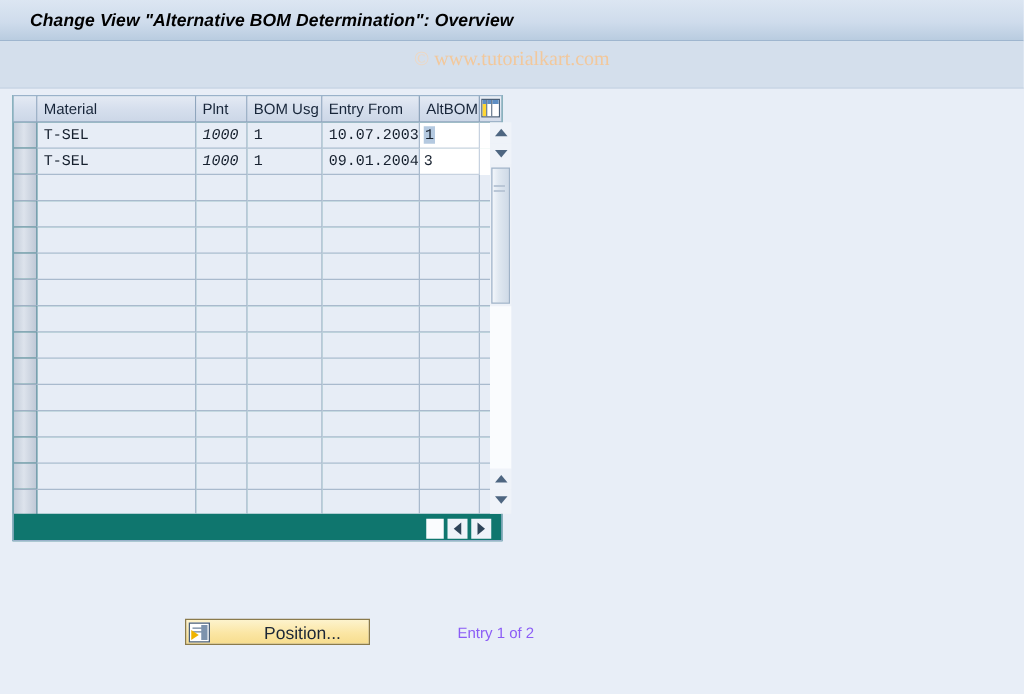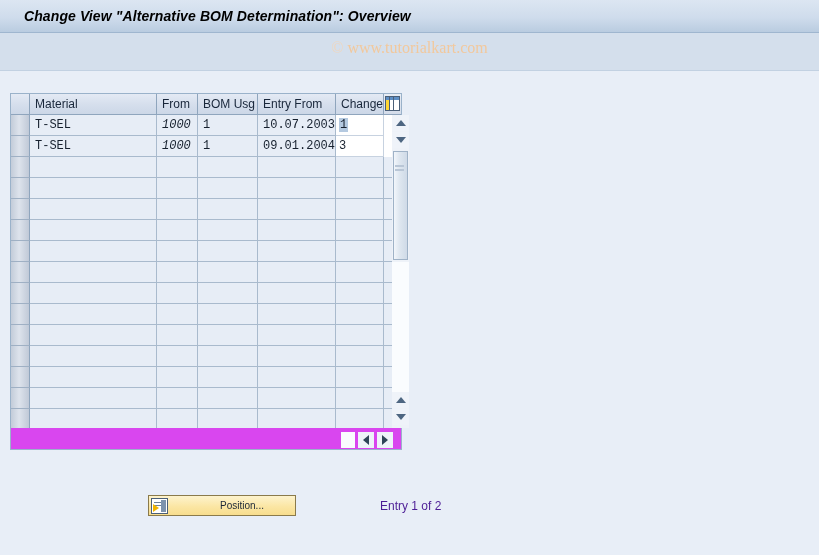--- a/index.html
+++ b/index.html
@@ -70,24 +70,24 @@
     left: 0; top: 71px;
     width: 819px;
     height: 484px;
     background: #e8eef7;
   }
 
   
   .table-frame {
     position: absolute;
     left: 10px;
-    top: 22px;
+    top: 5px;
     width: 392px;
     height: 357px;
-    background: #d946ef;
+    background: #0f766e;
     border: 1px solid #9ab2ca;
     box-sizing: border-box;
   }
 
   
   .thead {
     position: absolute;
     left: 0; top: 0;
     width: 390px;
     height: 21px;
@@ -338,32 +338,32 @@
     position: absolute;
     left: 1px; bottom: 1px;
     width: 0; height: 0;
     border-top: 4px solid transparent;
     border-bottom: 4px solid transparent;
     border-left: 6px solid #f0b400;
   }
   .position-label {
     flex: 1 1 auto;
     text-align: center;
-    font-size: 10px;
+    font-size: 14px;
     color: #1b2636;
     white-space: nowrap;
     padding-right: 6px;
     margin-left: 27px;
   }
   .entry-text {
     position: absolute;
-    left: 380px;
+    left: 366px;
     top: 428px;
     font-size: 12px;
-    color: #4c1d95;
+    color: #8b5cf6;
     white-space: nowrap;
   }
 </style>
 </head>
 <body>
 
 <div class="titlebar">
   <div class="titlebar-text">Change View "Alternative BOM Determination": Overview</div>
 </div>
 
@@ -374,24 +374,24 @@
   </div>
 </div>
 
 <div class="page-body">
 
   <div class="table-frame">
 
     <div class="thead">
       <div class="th sel-col"></div>
       <div class="th c-material">Material</div>
-      <div class="th c-plnt">From</div>
+      <div class="th c-plnt">Plnt</div>
       <div class="th c-bomusg">BOM Usg</div>
       <div class="th c-validfrom">Entry From</div>
-      <div class="th c-altbom">Change</div>
+      <div class="th c-altbom">AltBOM</div>
       <div class="th cfg-col">
         <span class="cfg-icon">
           <i class="b1"></i>
             <i class="b2"></i>
             <i class="b3"></i>
         </span>
       </div>
     </div>
 
     <div class="tbody" id="table-body">

